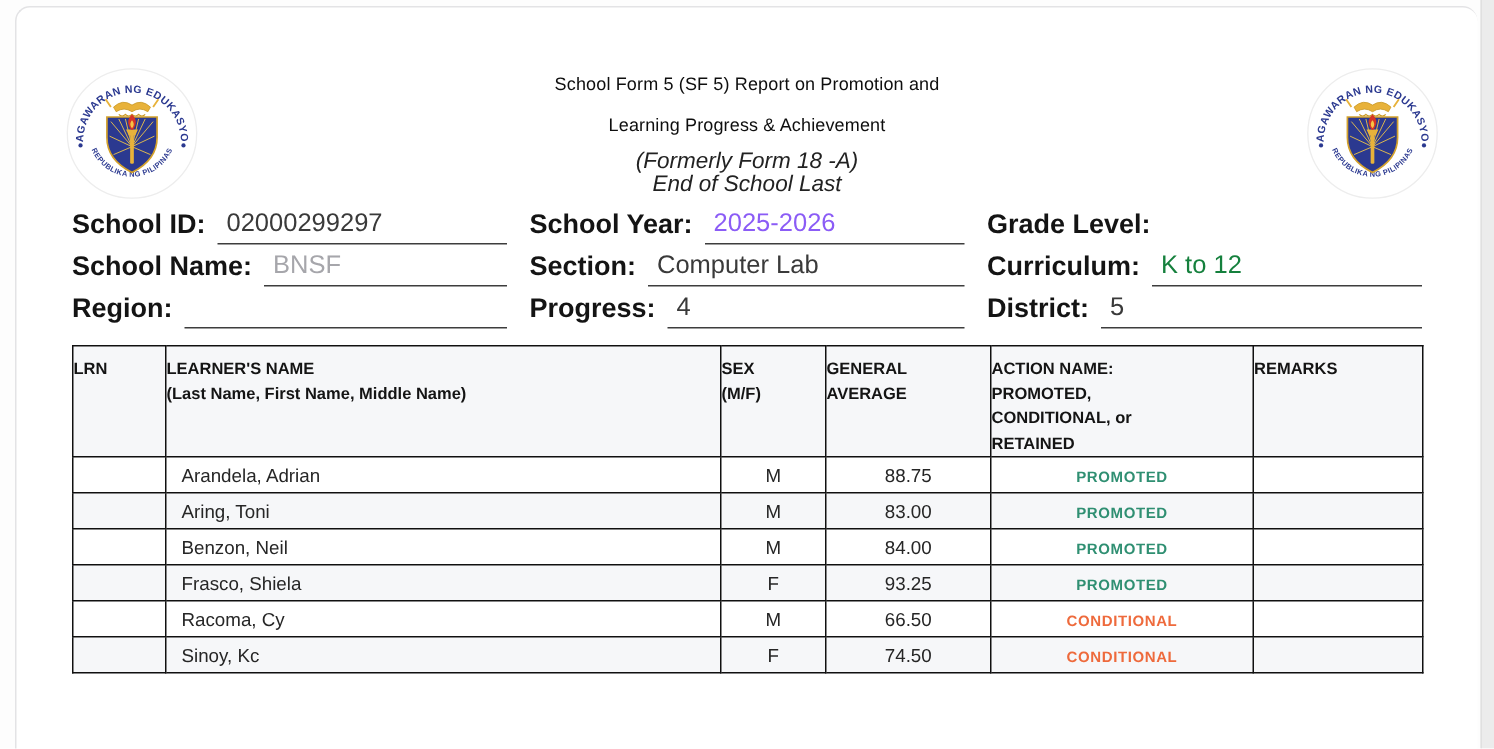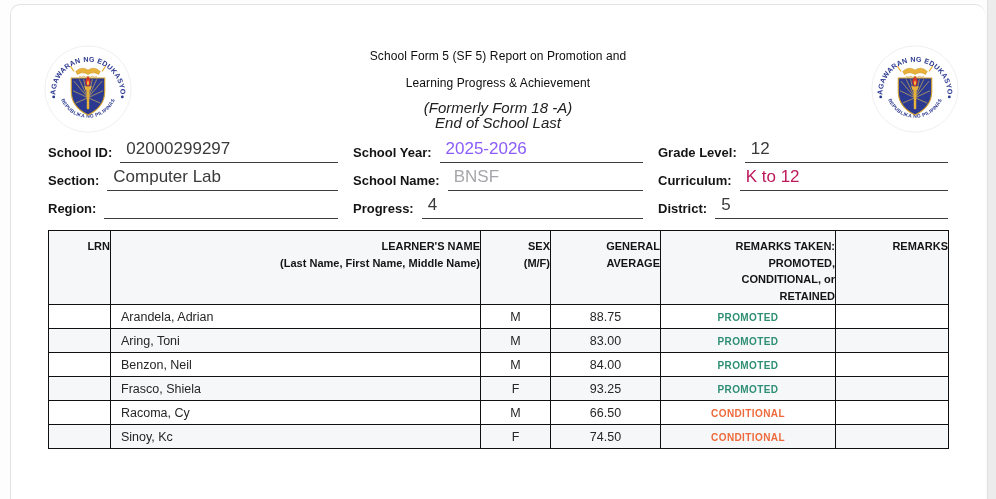--- a/index.html
+++ b/index.html
@@ -30,34 +30,34 @@
   .titles{ text-align:center; padding-top:38px; }
   .title-line{ font-size:12px; font-weight:400; line-height:27px; color:#0e0e0e; letter-spacing:0.1px; }
   .subtitle-line{ font-size:15px; font-style:italic; line-height:15px; color:#222; }
   .subtitle-line.first{ margin-top:3px; }
   
   .form-grid{
     width:900px; margin:4px 0 0 37px;
     display:grid; grid-template-columns:1fr 1fr 1fr; column-gap:15px;
   }
   .field{ display:flex; align-items:flex-end; height:28px; }
-  .flabel{ font-weight:700; font-size:13px; color:#141414; white-space:nowrap; padding-bottom:3px; }
+  .flabel{ font-weight:700; font-size:18px; color:#141414; white-space:nowrap; padding-bottom:3px; }
   .fvalue{
     flex:1; margin-left:8px; border-bottom:1px solid #3d3d3d;
     font-size:17px; padding:0 2px 3px 6px; min-height:18px; white-space:nowrap; overflow:hidden;
   }
   
   table.report{
     width:900px; margin:11px 0 0 37px;
     border-collapse:collapse; table-layout:fixed;
   }
   .report th, .report td{ border:1px solid #101010; }
   .report th{
     font-size:11px; font-weight:700; color:#141414;
-    vertical-align:top; text-align:right;
+    vertical-align:top; text-align:left;
     padding-top:7px; height:73px; line-height:1.5;
     white-space:pre-line; background:#f6f7f9;
   }
   .report td{ height:24px; font-size:12.5px; color:#262626; text-align:center; }
   .report td.c-name{ text-align:left; padding-left:10px; }
   .report tbody tr:nth-child(even){ background:#f6f7f9; }
   .action-label{ font-size:10px; font-weight:700; letter-spacing:0.4px; }
   
   col.w-lrn{width:62px} col.w-name{width:370px} col.w-sex{width:70px}
   col.w-avg{width:110px} col.w-action{width:175px} col.w-remarks{width:113px}
@@ -127,34 +127,33 @@
     <div class="field">
       <span class="flabel">School ID:</span>
       <span class="fvalue" style="color: rgb(58, 58, 58);">02000299297</span>
     </div>
     <div class="field">
       <span class="flabel">School Year:</span>
       <span class="fvalue" style="color: #8b5cf6;">2025-2026</span>
     </div>
     <div class="field">
       <span class="flabel">Grade Level:</span>
-      <span class="fvalue" style="color: rgb(58, 58, 58);">12</span>
-    </div>
-
+    </div>
+
+    <div class="field">
+      <span class="flabel">School Name:</span>
+      <span class="fvalue" style="color: rgb(166, 166, 171);">BNSF</span>
+    </div>
     <div class="field">
       <span class="flabel">Section:</span>
       <span class="fvalue" style="color: rgb(58, 58, 58);">Computer Lab</span>
     </div>
     <div class="field">
-      <span class="flabel">School Name:</span>
-      <span class="fvalue" style="color: rgb(166, 166, 171);">BNSF</span>
-    </div>
-    <div class="field">
       <span class="flabel">Curriculum:</span>
-      <span class="fvalue" style="color: #be185d;">K to 12</span>
+      <span class="fvalue" style="color: #15803d;">K to 12</span>
     </div>
 
     <div class="field">
       <span class="flabel">Region:</span>
       <span class="fvalue" style="color: rgb(58, 58, 58);"></span>
     </div>
     <div class="field">
       <span class="flabel">Progress:</span>
       <span class="fvalue" style="color: rgb(58, 58, 58);">4</span>
     </div>
@@ -175,21 +174,21 @@
     </colgroup>
     <thead>
       <tr>
         <th>LRN</th>
         <th>LEARNER'S NAME
 (Last Name, First Name, Middle Name)</th>
         <th>SEX
 (M/F)</th>
         <th>GENERAL
 AVERAGE</th>
-        <th>REMARKS TAKEN:
+        <th>ACTION NAME:
 PROMOTED,
 CONDITIONAL, or
 RETAINED</th>
         <th>REMARKS</th>
       </tr>
     </thead>
     <tbody>
       <tr>
         <td></td>
         <td class="c-name">Arandela, Adrian</td>

